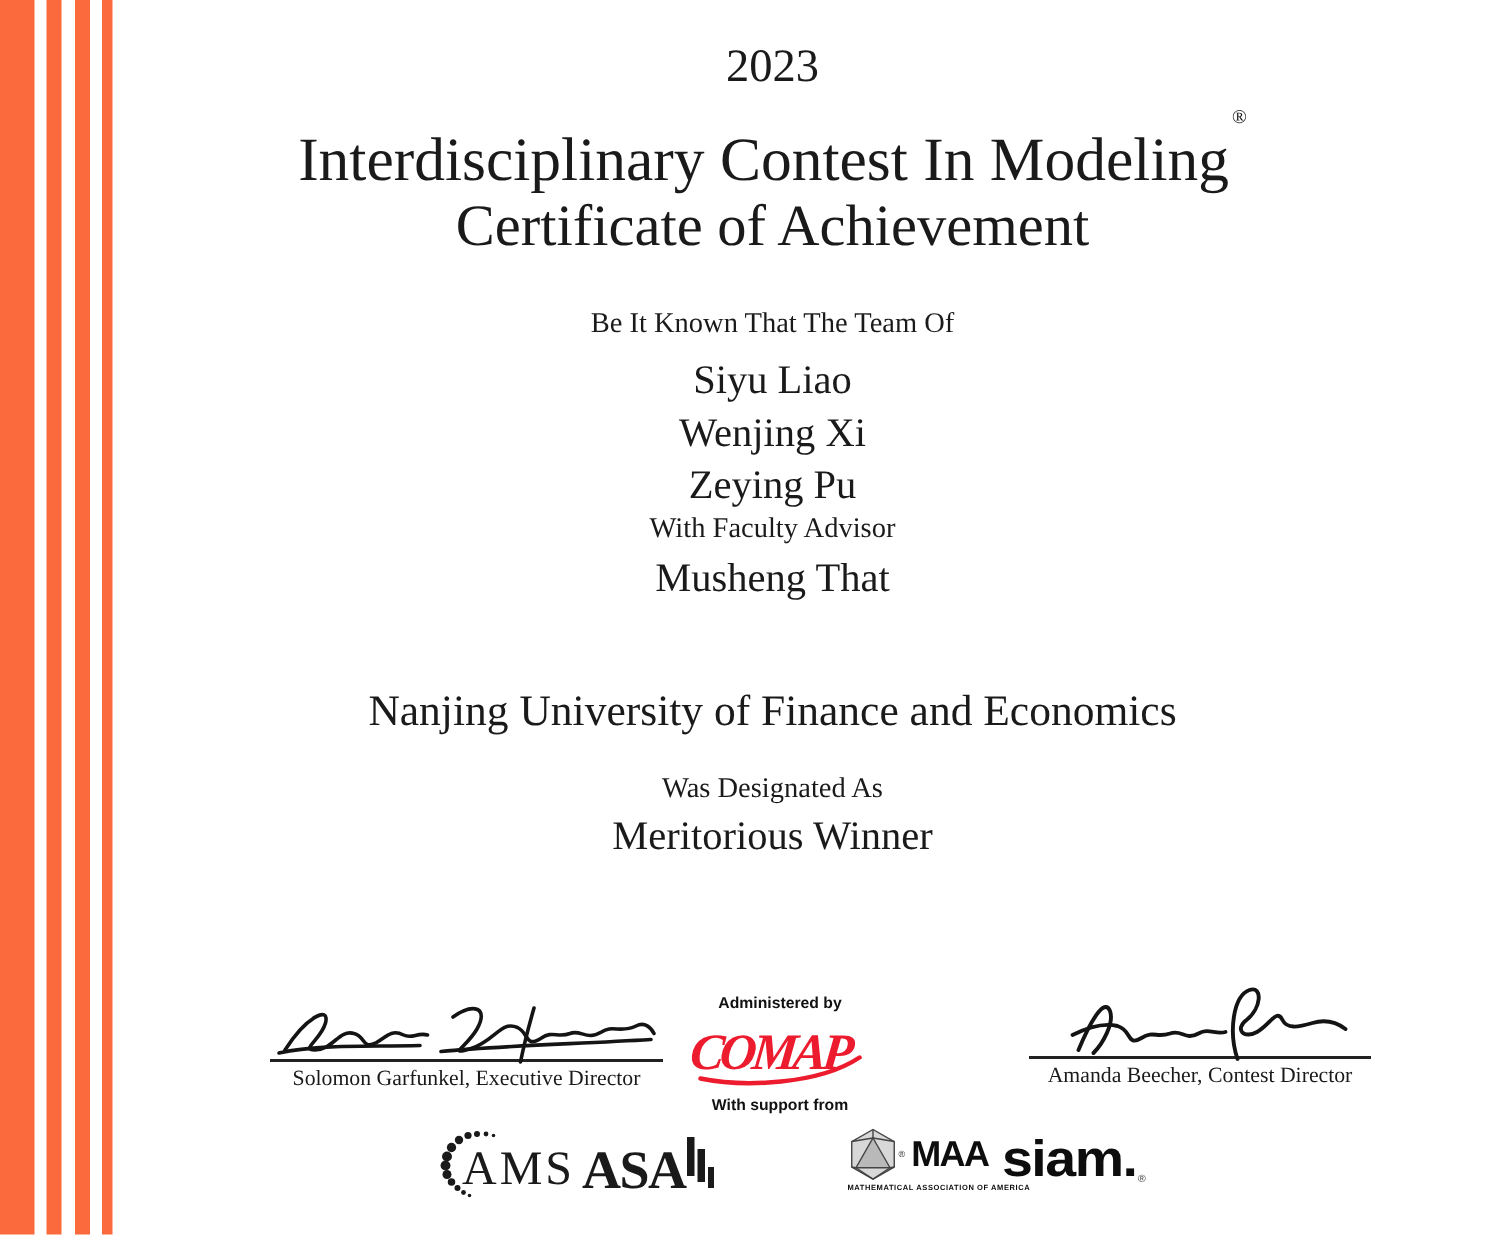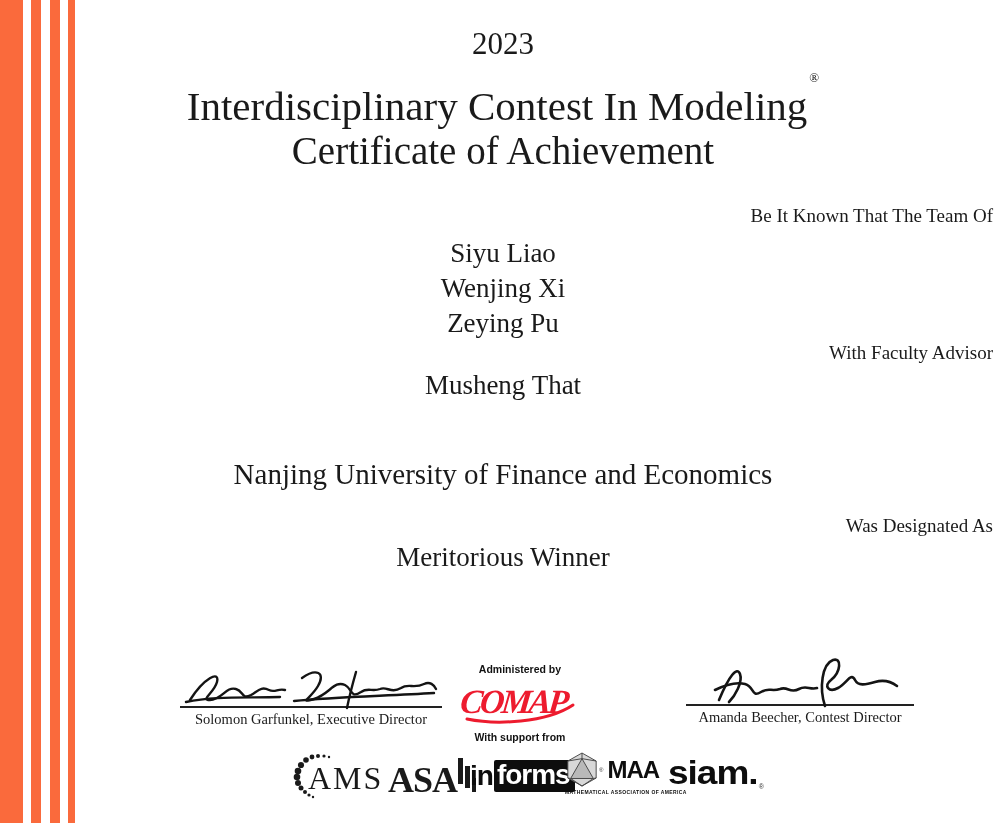--- a/index.html
+++ b/index.html
@@ -11,28 +11,28 @@
     font-family:"Liberation Serif","DejaVu Serif",serif;
     color:#1a1a1a;
   }
   
   .stripe{position:absolute;top:0;height:823px;background:#FA6A3C;}
   .stripe.s1{left:0;width:23px;}
   .stripe.s2{left:31px;width:10px;}
   .stripe.s3{left:50px;width:10px;}
   .stripe.s4{left:68px;width:7px;}
 
-  .content{position:absolute;left:13px;top:0;width:980px;height:702px;}
+  .content{position:absolute;left:25px;top:0;width:980px;height:702px;}
   .cline{position:absolute;left:0;width:100%;text-align:center;white-space:nowrap;}
 
   .year{top:26px;font-size:31px;}
   .title{top:70px;font-size:41px;}
   .title sup{font-size:13px;vertical-align:38px;margin-left:2px;}
   .subtitle{top:128px;font-size:39px;}
-  .small-label{font-size:19px;text-align:right;}
+  .small-label{font-size:19px;}
   .intro{top:205px;}
   .team-names{top:236px;font-size:27px;line-height:35px;}
   .advisor-label{top:342px;}
   .advisor-name{top:370px;font-size:27px;}
   .of-label{top:422px;font-size:17px;}
   .institution{top:458px;font-size:29px;}
   .designated-label{top:515px;}
   .award{top:542px;font-size:27px;}
 
   
@@ -170,24 +170,20 @@
     <span class="asa-text">ASA</span>
     <svg width="22" height="42" viewBox="0 0 22 42">
       <g fill="#1a1a1a">
         <rect x="1" y="2" width="5" height="26"></rect>
         <rect x="8" y="10" width="5" height="22"></rect>
         <rect x="15" y="22" width="4" height="14"></rect>
       </g>
     </svg>
   </div>
 
-  <div class="logo informs-logo">
-    <span class="informs-in">in</span>
-    <span class="informs-box"><span>forms</span><span class="informs-reg">®</span></span>
-  </div>
 
   <div class="logo maa-logo">
     <div class="maa-row">
       <svg width="34" height="36" viewBox="0 0 36 38">
         <polygon points="18,1 33,9.5 33,27.5 18,36 3,27.5 3,9.5" fill="#d8d8d8" stroke="#444" stroke-width="1"></polygon>
         <polygon points="18,7 30,28 6,28" fill="#b9b9b9" stroke="#444" stroke-width="1"></polygon>
         <g stroke="#444" stroke-width="1">
           <line x1="18" y1="1" x2="18" y2="7"></line>
           <line x1="3" y1="9.5" x2="18" y2="7"></line>
           <line x1="33" y1="9.5" x2="18" y2="7"></line>

